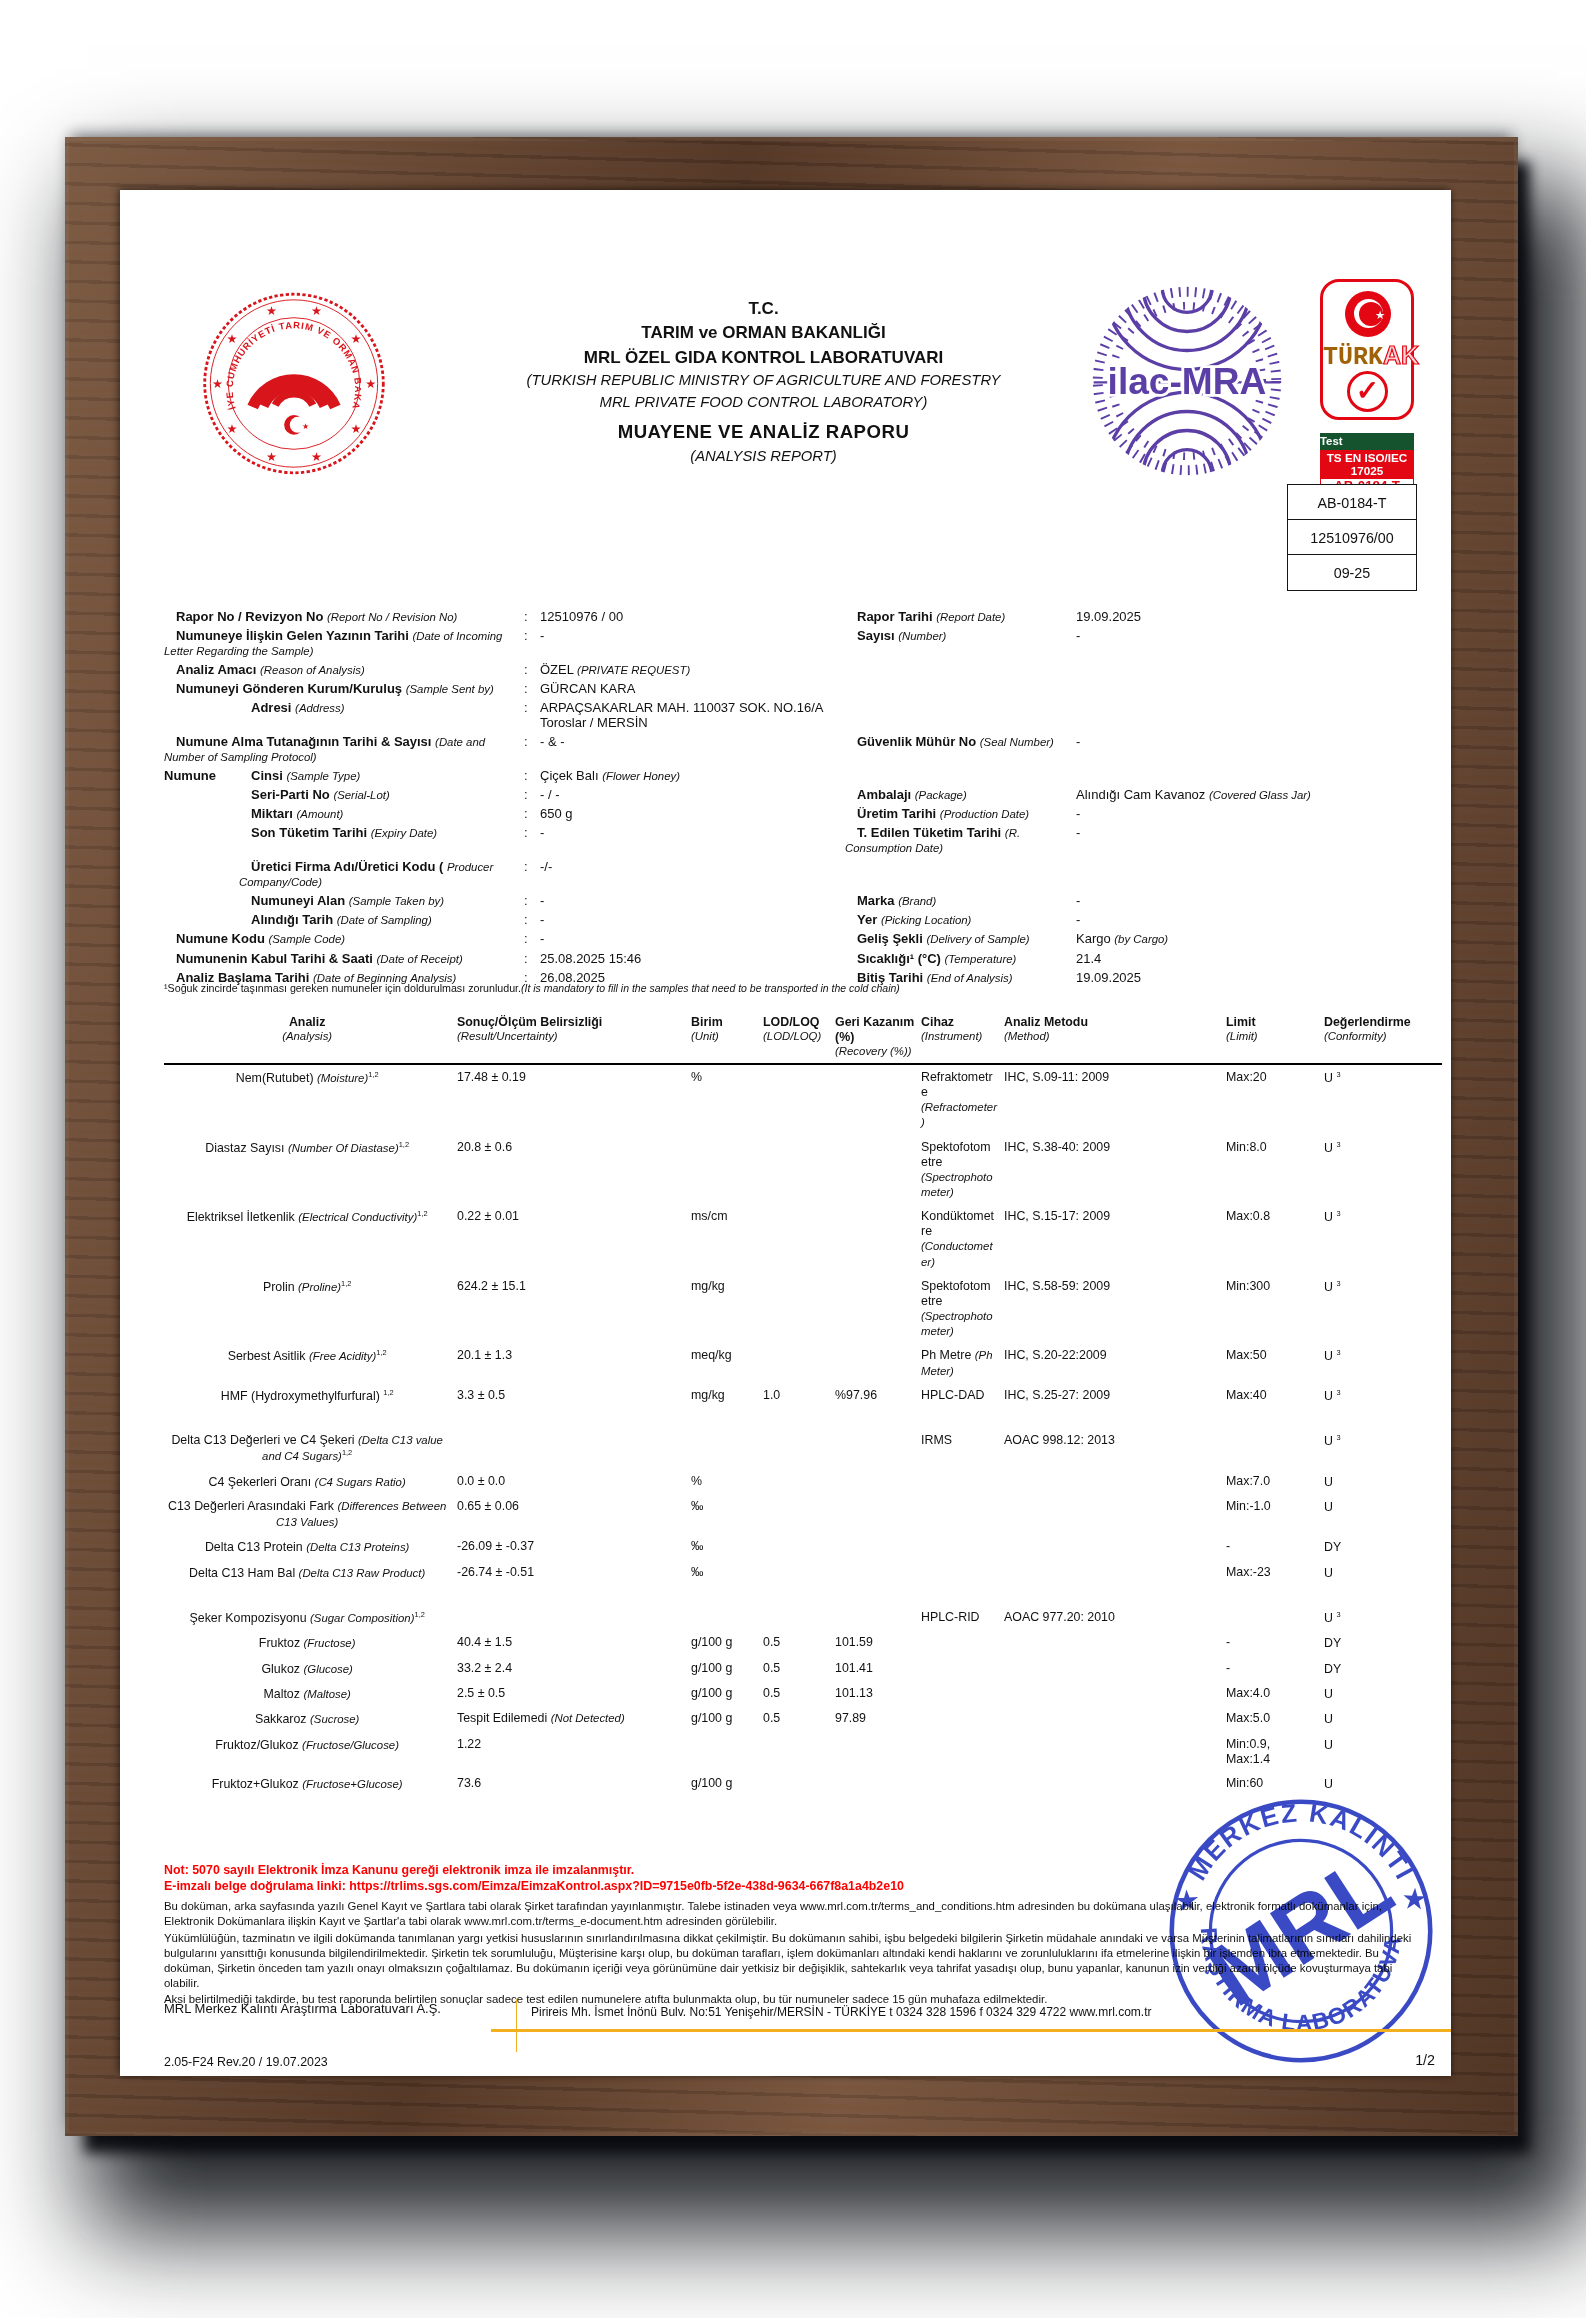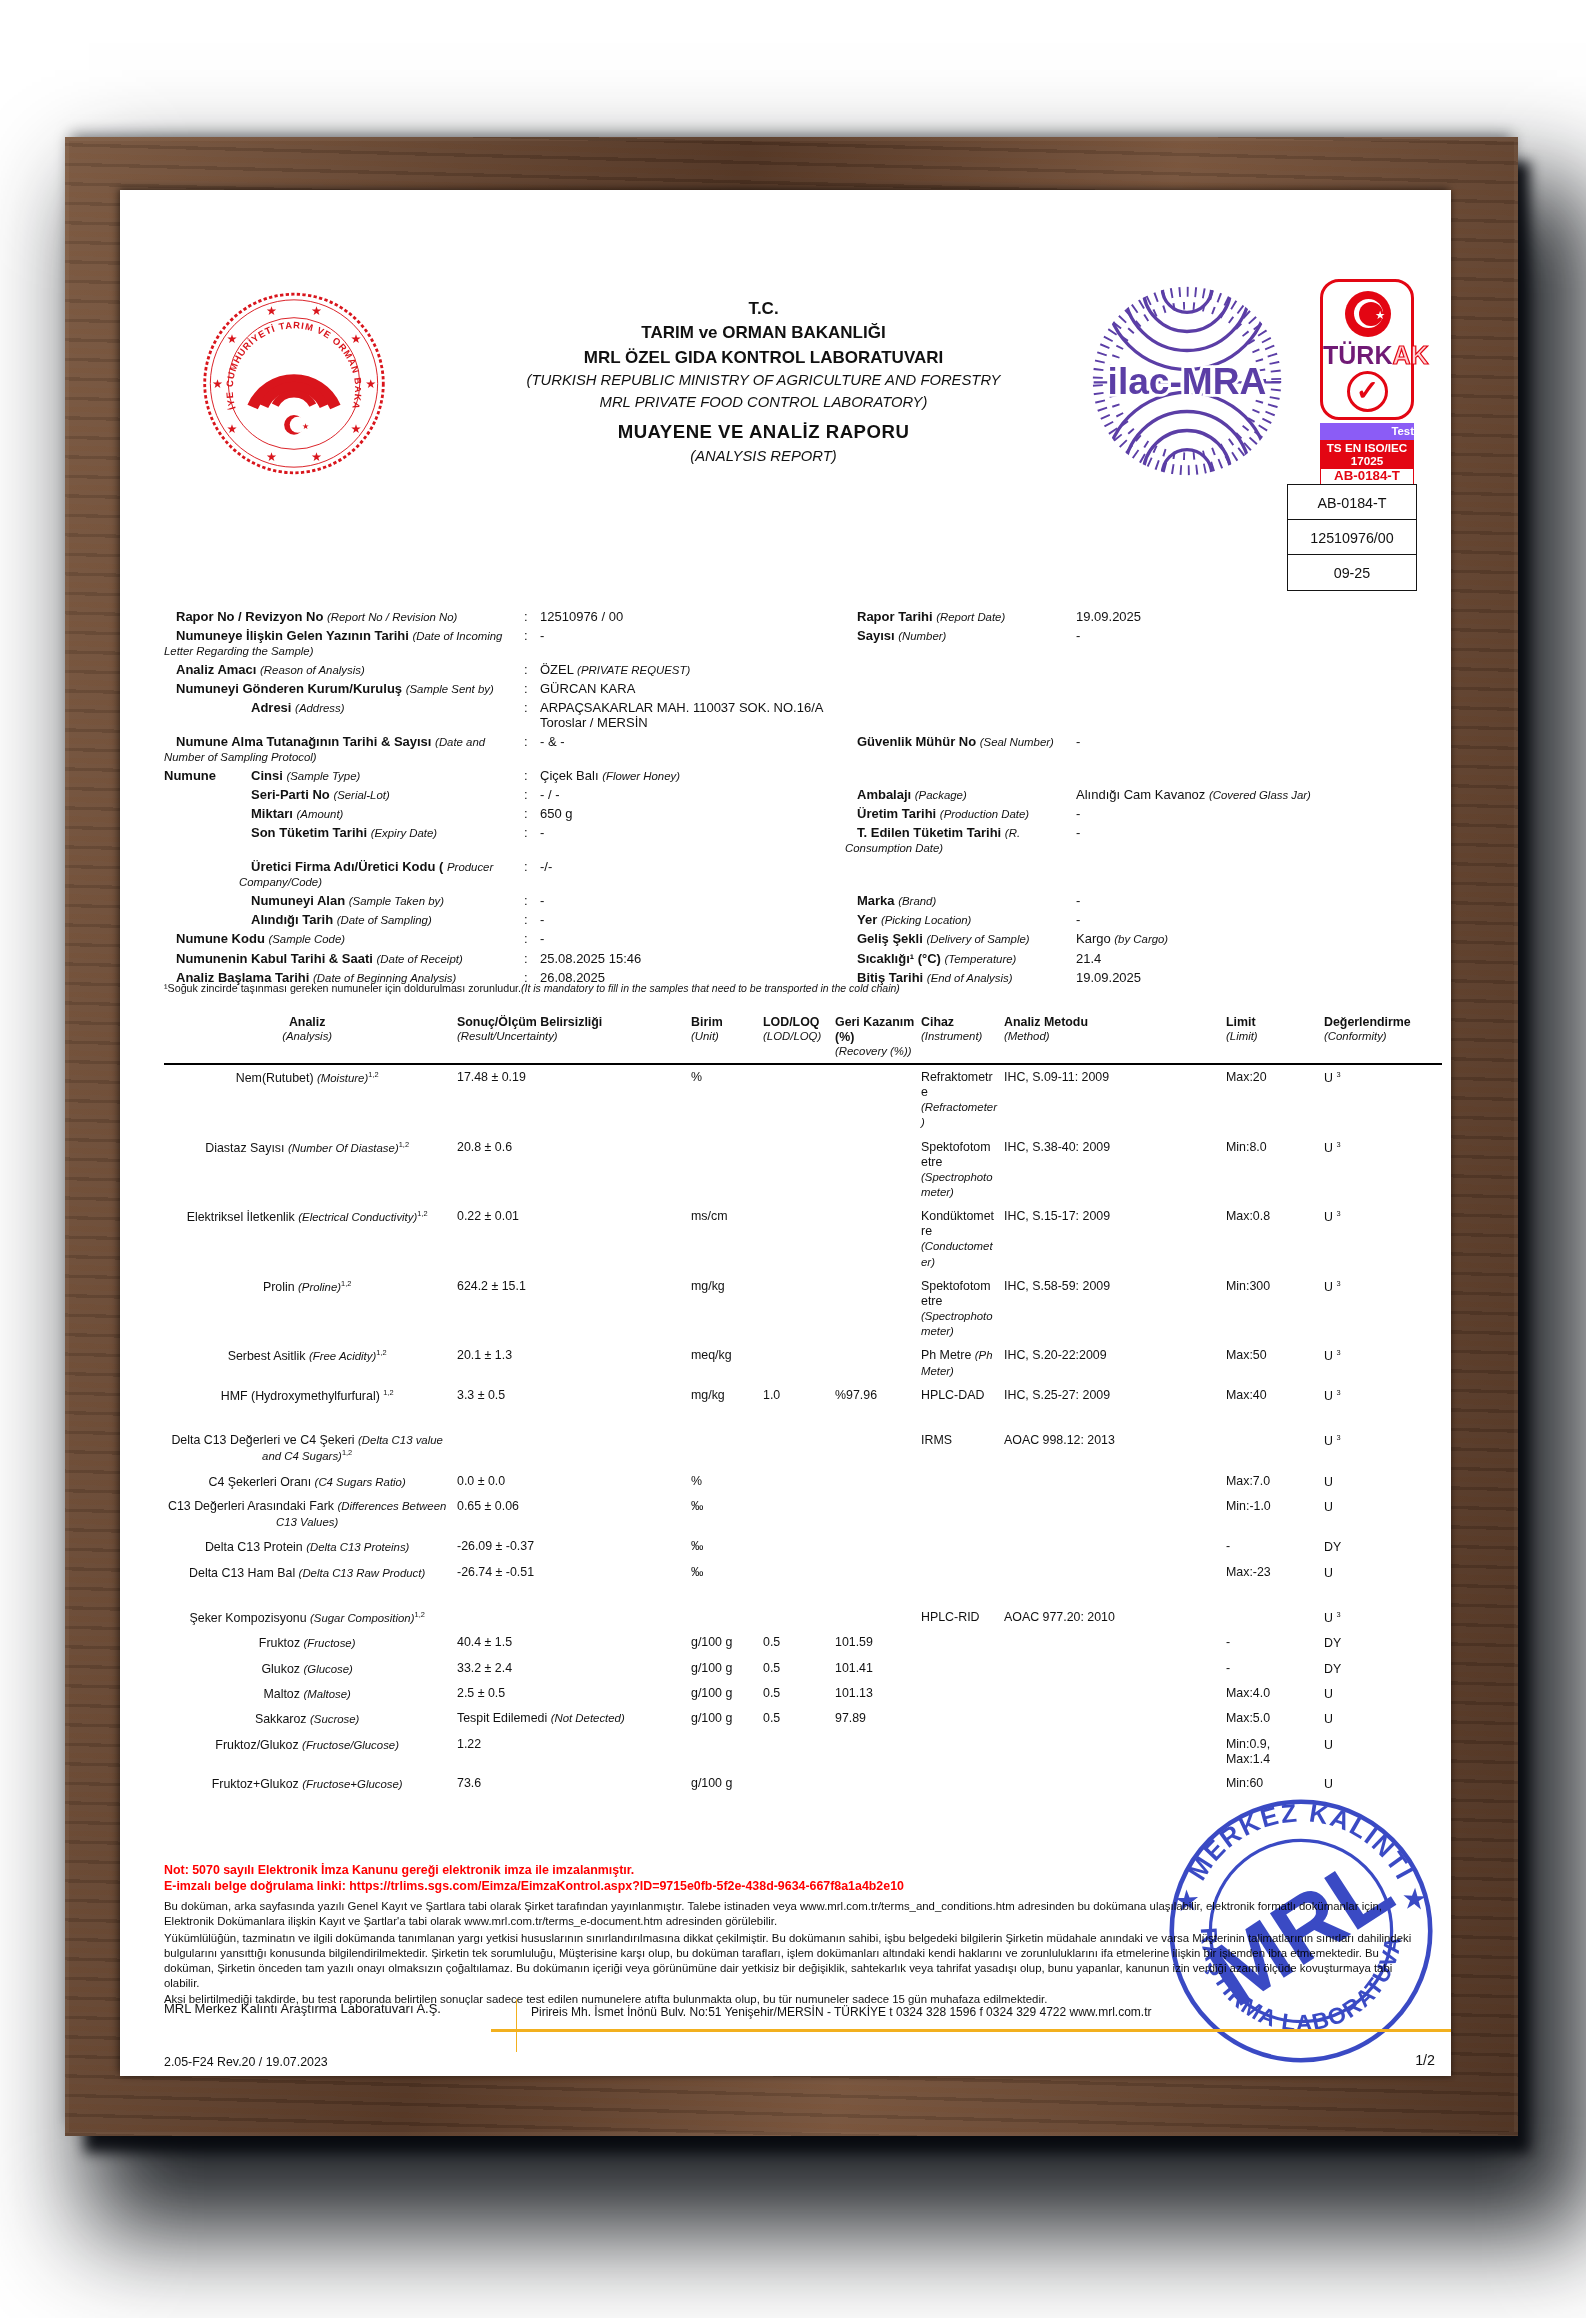--- a/index.html
+++ b/index.html
@@ -30,25 +30,25 @@
   .seal{left:80px;top:98px;width:188px;height:191px;}
   .ilac{left:967px;top:91px;width:200px;height:200px;}
 
   .turkak{left:1200px;top:89px;width:94px;}
   .tk-box{box-sizing:border-box;width:94px;height:141px;border:3.8px solid #e30613;border-radius:19px;position:relative;background:#fff;}
   .tk-flag{position:absolute;left:22px;top:8.6px;width:46px;height:46px;border-radius:50%;background:#e30613;overflow:hidden;}
   .tk-flag .c1{position:absolute;left:8.6px;top:8px;width:29.6px;height:29.6px;border-radius:50%;background:#fff;}
   .tk-flag .c2{position:absolute;left:14.3px;top:11px;width:24px;height:24px;border-radius:50%;background:#e30613;}
   .tk-flag .st{position:absolute;right:5.7px;top:17px;color:#fff;font-size:11.4px;}
   .tk-name{position:absolute;left:0;right:0;top:59px;text-align:center;font-weight:bold;font-size:25px;letter-spacing:0px;}
-  .tk-name .s1{color:#701a75;}
+  .tk-name .s1{color:#a16207;font-family:Liberation Mono, monospace;}
   .tk-name .s2{color:#ffd2d6;-webkit-text-stroke:1.2px #e30613;}
   .tk-check{position:absolute;left:24px;top:89px;width:41px;height:41px;border:3.3px solid #e30613;border-radius:50%;box-sizing:border-box;text-align:center;}
   .tk-check span{color:#e30613;font-size:28px;font-weight:bold;line-height:34px;}
-  .tk-test{box-sizing:border-box;width:94px;height:17px;background:#8b5cf6;color:#fff;font-weight:bold;font-size:11.4px;text-align:right;line-height:17px;margin-top:3px;}
+  .tk-test{box-sizing:border-box;width:94px;height:17px;background:#14532d;color:#fff;font-weight:bold;font-size:11.4px;text-align:left;line-height:17px;margin-top:13px;}
   .tk-iso{box-sizing:border-box;width:94px;height:28px;background:#e30613;color:#fff;font-weight:bold;font-size:11.7px;text-align:center;display:flex;align-items:center;justify-content:center;}
   .tk-ab{box-sizing:border-box;width:94px;height:18px;background:#fff;border:1.9px solid #e30613;color:#e30613;font-weight:bold;font-size:13.3px;text-align:center;line-height:14.3px;}
 
   .numboxes{left:1167px;top:294px;width:130px;}
   .numbox{box-sizing:border-box;border:1.9px solid #151515;height:37px;display:flex;align-items:center;justify-content:center;font-size:14.3px;margin-top:-1.9px;background:#fff;}
   .numbox:first-child{margin-top:0;}
 
   
   .info{left:44px;top:420px;width:1244px;font-size:13px;}
   .irow{display:flex;align-items:flex-start;margin-bottom:4.3px;line-height:1.14;}

